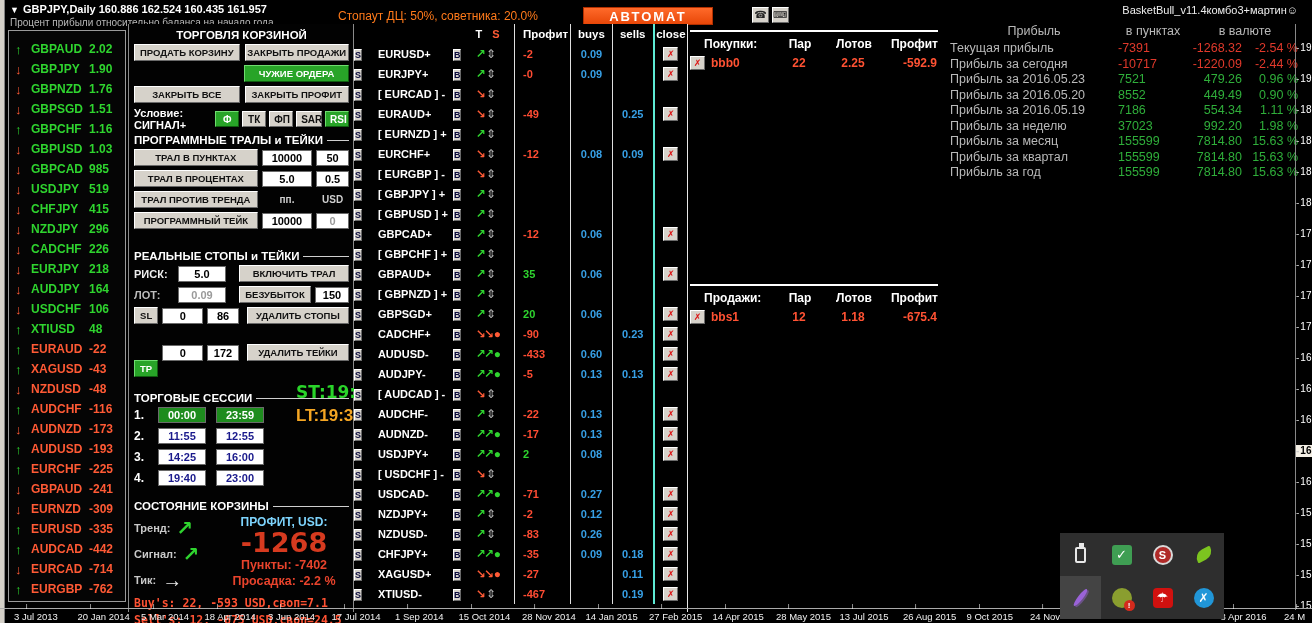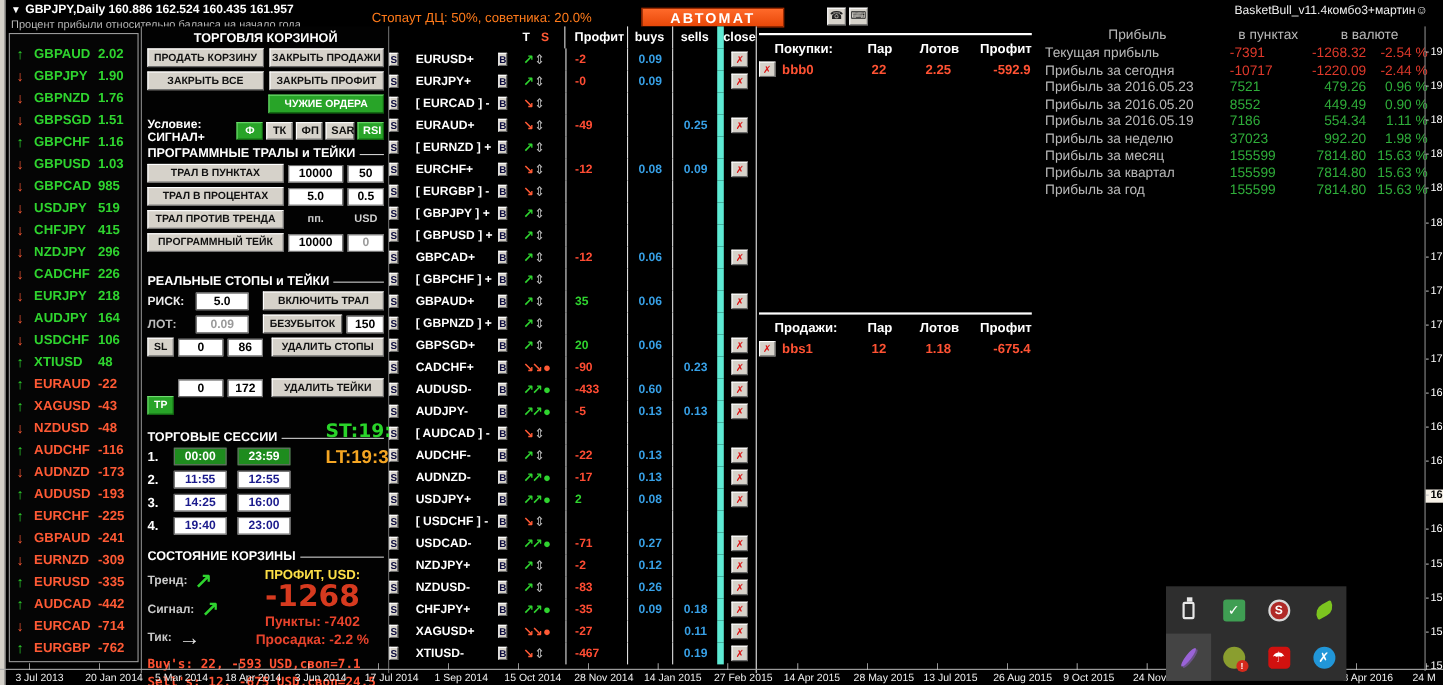--- a/index.html
+++ b/index.html
@@ -64,36 +64,36 @@
   .sess .field { width:48px; color:#1a1a8c; }
   .sess.active .field { background:#1e8c1e; color:#fff; }
   .timer-st { left:296px; top:382px; font-weight:bold; font-size:17px; color:#2ad42a; font-family:"DejaVu Sans",sans-serif; }
   .timer-lt { left:296px; top:406px; font-weight:bold; font-size:17px; color:#f5a623; }
   .state-grid { display:flex; margin-top:2px; }
   .state-left { width:85px; }
   .state-lblrow { display:flex; align-items:center; height:26px; color:#c9c9c9; font-weight:bold; font-size:11px; }
   .big-arrow { font-size:20px; font-weight:bold; color:#2fd42f; margin-left:6px; }
   .big-arrow.flat { color:#e8e8e8; }
   .state-right { flex:1; text-align:center; }
-  .profit-lbl { font-weight:bold; font-size:12px; color:#fde047; }
+  .profit-lbl { font-weight:bold; font-size:12px; color:#7dd3fc; }
   .profit-big { font-size:27px; font-weight:bold; color:#d63a1f; line-height:1.0; font-family:"DejaVu Sans",sans-serif; }
   .points-line,.dd-line { color:#e8432c; font-weight:bold; font-size:12.5px; margin-top:2px; }
   .bs-line { color:#ff5233; font-weight:bold; font-size:11.5px; font-family:"DejaVu Sans Mono","Liberation Mono",monospace; margin-top:3px; white-space:nowrap; }
 
   
   .ptable { left:354px; top:24px; width:334px; height:588px; border-right:1px solid #e8e8e8; background:#000; }
   .prow { display:flex; height:20px; align-items:center; }
   .phead { font-weight:bold; }
   .c-s { width:20px; } .c-name { width:90px; padding-left:6px; font-weight:bold; font-size:11px; color:#fff; }
   .c-b { width:22px; }
   .c-ico { width:46px; display:flex; align-items:center; gap:2px; padding-left:3px; }
   .c-profit { width:62px; border-left:1px solid #dedede; text-align:left; padding-left:8px; font-weight:bold; height:20px; line-height:20px; }
   .c-buys { width:46px; border-left:1px solid #dedede; text-align:center; font-weight:bold; height:20px; line-height:20px; color:#37a0e6; }
   .c-sells { width:46px; border-left:1px solid #dedede; text-align:center; font-weight:bold; height:20px; line-height:20px; color:#37a0e6; }
-  .c-close { width:38px; border-left:6px solid #5eead4; text-align:center; height:20px; display:flex; align-items:center; justify-content:center; }
+  .c-close { width:38px; border-left:2px solid #5eead4; text-align:center; height:20px; display:flex; align-items:center; justify-content:center; }
   .phead .c-profit,.phead .c-buys,.phead .c-sells,.phead .c-close { color:#fff; font-size:11.5px; }
   .sbtn { width:16px; height:14px; background:#d6d2ca; border:1px solid; border-color:#fff #6a6a6a #6a6a6a #fff;
     color:#0a0a3c; font-weight:bold; font-size:9px; text-align:center; line-height:12px; cursor:pointer; }
   .trend { font-weight:bold; font-size:12px; letter-spacing:-2px; }
   .trend.up::before { content:"↗"; color:#2fd42f; }
   .trend.up2::before { content:"↗↗"; color:#2fd42f; }
   .trend.down::before { content:"↘"; color:#ff5a35; }
   .trend.down2::before { content:"↘↘"; color:#ff5a35; }
   .sig { font-size:12px; }
   .sig.idle::before { content:"⇕"; color:#b8b8b8; }
@@ -337,26 +337,26 @@
 
 </div>
 <style>.sb-arrow.up::before{content:"↑"}.sb-arrow.down::before{content:"↓"}</style>
 
 <div class="abs mid">
   <div class="sec-h center">ТОРГОВЛЯ КОРЗИНОЙ</div>
   <div class="btnrow">
     <div class="btn w105">ПРОДАТЬ КОРЗИНУ</div>
     <div class="btn w110">ЗАКРЫТЬ ПРОДАЖИ</div>
   </div>
+  <div class="btnrow" style="justify-content:flex-end;">
+    <div class="btn w110 green">ЧУЖИЕ ОРДЕРА</div>
+  </div>
   <div class="btnrow">
     <div class="btn w105">ЗАКРЫТЬ ВСЕ</div>
     <div class="btn w110">ЗАКРЫТЬ ПРОФИТ</div>
-  </div>
-  <div class="btnrow" style="justify-content:flex-end;">
-    <div class="btn w110 green">ЧУЖИЕ ОРДЕРА</div>
   </div>
   <div class="cond-row">
     <span class="cond-lbl">Условие: СИГНАЛ+</span>
 
       <div class="btn tgl green">Ф</div>
 
       <div class="btn tgl">ТК</div>
 
       <div class="btn tgl">ФП</div>
 

